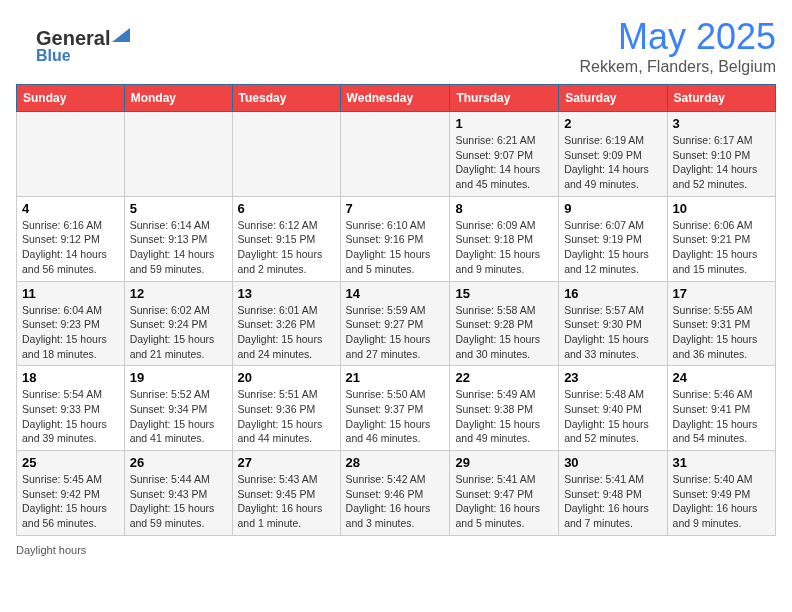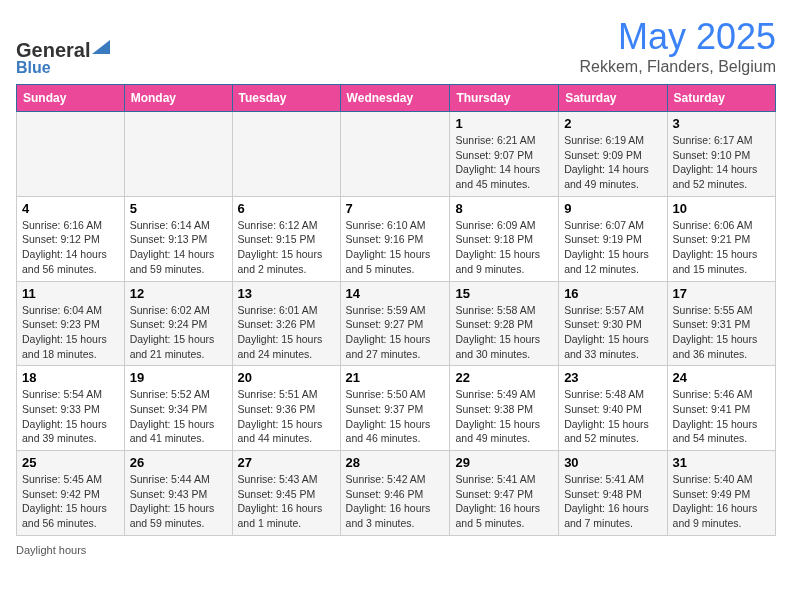--- a/index.html
+++ b/index.html
@@ -6,22 +6,23 @@
     body {
       font-family: Arial, sans-serif;
       background: #fff;
       width: 792px;
       min-height: 612px;
       padding: 16px;
     }
     .header {
       display: flex;
       justify-content: space-between;
-      align-items: flex-end;
+      align-items: center;
       margin-bottom: 8px;
+      margin-left: 20px;
     }
     .logo {
       display: flex;
       flex-direction: column;
       align-items: flex-start;
     }
     .logo-general {
       font-size: 20px;
       font-weight: bold;
       color: #333;
@@ -44,21 +45,21 @@
     .subtitle {
       font-size: 16px;
       color: #555;
     }
     table {
       width: 100%;
       border-collapse: collapse;
       font-size: 11px;
     }
     thead tr th {
-      background-color: #ec4899;
+      background-color: #ef4444;
       color: #fff;
       text-align: left;
       padding: 6px 6px;
       font-size: 12px;
       font-weight: bold;
       border: 1px solid #2e6aa0;
     }
     tbody tr td {
       border: 1px solid #ccc;
       vertical-align: top;

